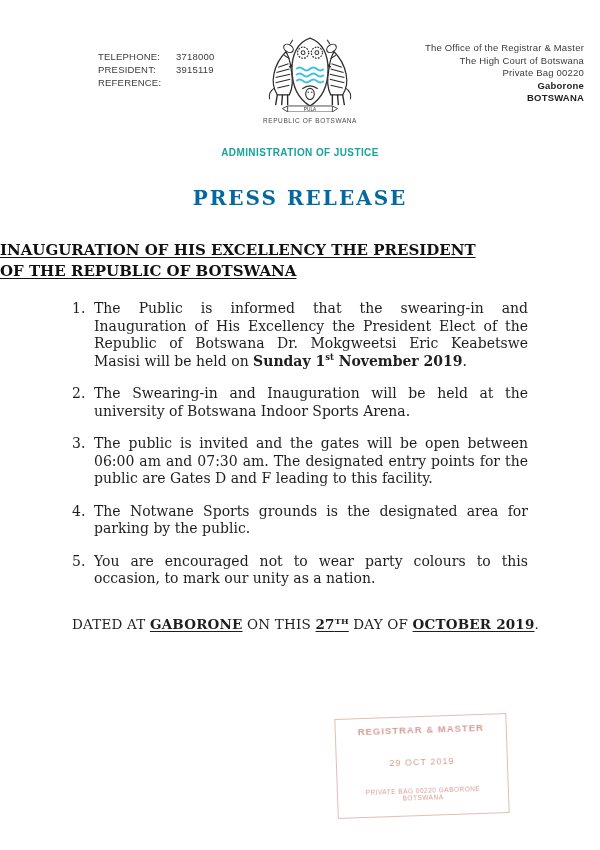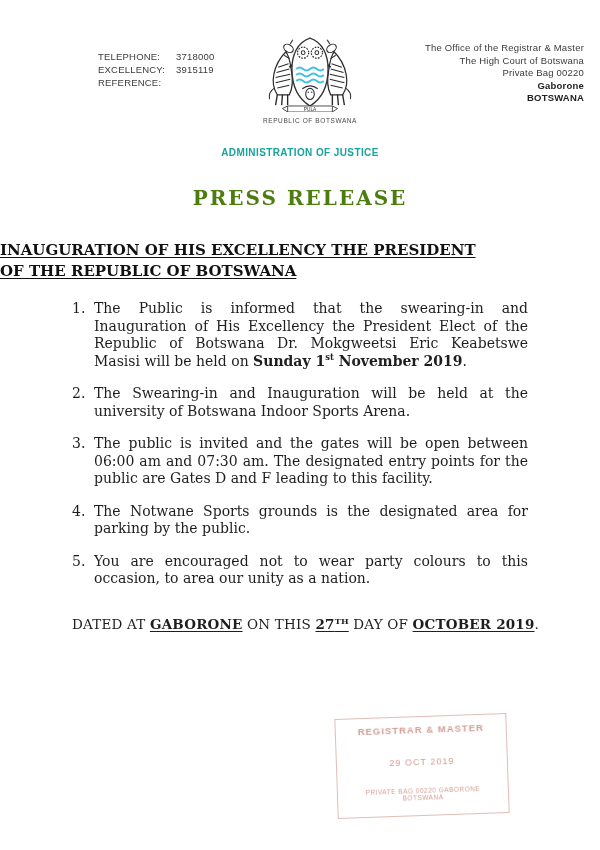--- a/index.html
+++ b/index.html
@@ -19,21 +19,21 @@
     line-height:12.5px;letter-spacing:.2px;}
   .office .b{font-weight:bold;color:#222;}
   .arms{left:230px;top:26px;width:160px;text-align:center;}
   .arms-caption{font-family:"Liberation Sans",sans-serif;font-size:6.5px;
     color:#4a4a4a;letter-spacing:.6px;margin-top:1px;}
   
   .dept{left:0;top:147px;width:600px;text-align:center;
     font-family:"Liberation Sans",sans-serif;font-weight:bold;
     font-size:10px;letter-spacing:.4px;color:#18a39c;}
   .pressrelease{left:0;top:186px;width:600px;text-align:center;
-    font-weight:bold;font-size:20px;letter-spacing:2px;color:#4d7c0f;}
+    font-weight:bold;font-size:20px;letter-spacing:2px;color:#0369a1;}
   .subject{left:0;top:240px;width:600px;
     font-weight:bold;font-size:15px;line-height:21px;color:#111;}
   .subject span{text-decoration:underline;text-underline-offset:2px;}
   
   .content{left:72px;top:300px;width:456px;}
   .item{display:flex;margin-bottom:15px;font-size:14px;line-height:17.5px;}
   .item .num{width:22px;flex:0 0 22px;}
   .item .txt{flex:1;text-align:justify;}
   .bold{font-weight:bold;}
   sup.st{vertical-align:super;font-size:60%;line-height:0;}
@@ -57,21 +57,21 @@
 </style>
 </head>
 <body>
 
 <div class="abs contact">
   <div class="row">
     <span class="lbl">TELEPHONE:</span>
     <span>3718000</span>
   </div>
   <div class="row">
-    <span class="lbl">EXCELLENCY:</span>
+    <span class="lbl">PRESIDENT:</span>
     <span>3915119</span>
   </div>
   <div class="row">
     <span class="lbl">REFERENCE:</span>
   </div>
 </div>
 
 <div class="abs arms">
   <svg width="150" height="86" viewBox="0 0 140 100">
     <defs>
@@ -145,21 +145,21 @@
     <span class="txt">The public is invited and the gates will be open between 06:00 am and 07:30 am. The designated entry points for the public are Gates D and F leading to this facility.</span>
   </div>
 
   <div class="item">
     <span class="num">4.</span>
     <span class="txt">The Notwane Sports grounds is the designated area for parking by the public.</span>
   </div>
 
   <div class="item">
     <span class="num">5.</span>
-    <span class="txt">You are encouraged not to wear party colours to this occasion, to area our unity as a nation.</span>
+    <span class="txt">You are encouraged not to wear party colours to this occasion, to mark our unity as a nation.</span>
   </div>
 
   <div class="dated"><span>DATED AT </span><span class="du">GABORONE</span><span> ON THIS </span><span class="du"><span>27</span><sup class="st">TH</sup></span><span> DAY OF </span><span class="du">OCTOBER 2019</span><span>.</span></div>
 
 </div>
 
 <div class="abs stamp">
   <div class="s1">REGISTRAR &amp; MASTER</div>
   <div class="s2">29 OCT 2019</div>
   <div class="s3">PRIVATE BAG 00220 GABORONE</div>

